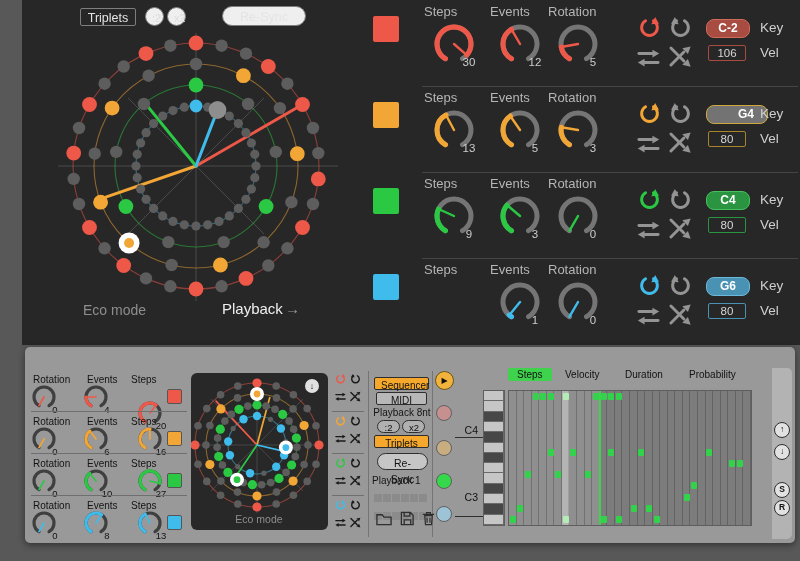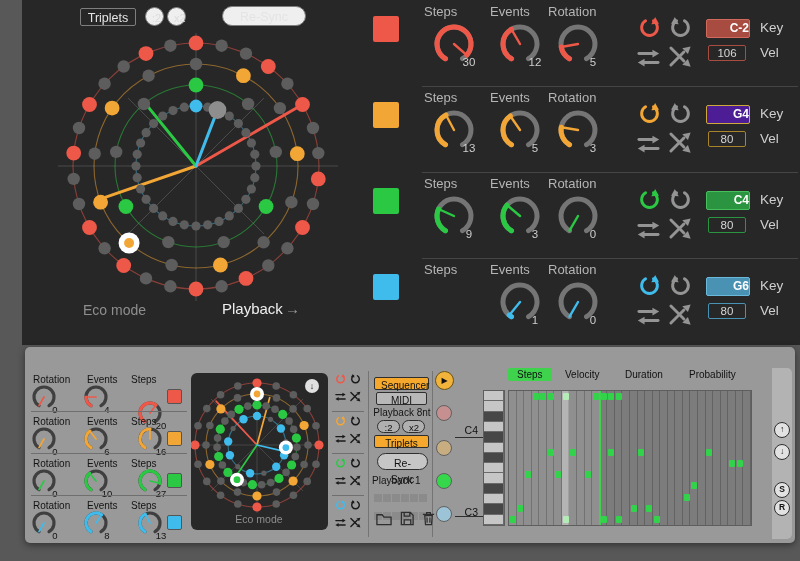--- a/index.html
+++ b/index.html
@@ -10,21 +10,21 @@
   .tb-circ{position:absolute;border:1.5px solid #7e7e7e;border-radius:50%;width:19px;height:19px;line-height:18px;color:#dcdcdc;font-size:11px;text-align:center;}
   .tb-pill{position:absolute;border:1.5px solid #7e7e7e;border-radius:11px;color:#e4e4e4;font-size:12.5px;text-align:center;}
   #big-viz{position:absolute;left:0;top:0;overflow:visible;}
   #ext-rows{position:absolute;left:348px;top:0;width:430px;height:344px;}
   .ext-row{position:absolute;left:0;width:430px;height:86px;}
   .row-sep{position:absolute;left:52px;right:2px;top:0;height:1px;background:#454545;}
   .ext-label{position:absolute;font-size:13px;color:#b5b5b5;}
   .knob{position:absolute;}
   .swatch{position:absolute;border-radius:2px;}
   .icon-btn{position:absolute;}
-  .keybox{position:absolute;width:42px;height:17px;line-height:17px;text-align:right;font-size:12px;font-weight:bold;color:#fff;border:1px solid;border-radius:2px;}
+  .keybox{position:absolute;width:42px;height:17px;line-height:17px;text-align:center;font-size:12px;font-weight:bold;color:#fff;border:1px solid;border-radius:8px;}
   .velbox{position:absolute;width:36px;height:14px;line-height:14px;text-align:center;font-size:11.5px;color:#d6d6d6;border:1.5px solid;border-radius:2px;background:transparent;}
   .kv-label{position:absolute;font-size:13.5px;color:#cfcfcf;}
   #ext-footer span{cursor:default;}
   
   #device{position:absolute;left:25px;top:347px;width:770px;height:196px;background:#999;border-radius:5px;box-shadow:0 2px 7px rgba(0,0,0,.45);}
   #dev-titlebar{position:absolute;left:0;top:0;width:770px;height:20px;background:#adadad;border-radius:5px 5px 0 0;}
   #dev-title{position:absolute;left:25px;top:3px;font-size:11.5px;font-weight:bold;color:#111;}
   .tb-icon{position:absolute;top:3px;width:13px;height:13px;border:1.2px solid #3a3a3a;border-radius:50%;font-size:8.5px;line-height:12px;text-align:center;color:#222;}
   .dev-row{position:absolute;left:0;width:164px;height:42px;}
   .dev-sep{position:absolute;left:2px;width:156px;height:1px;background:#6f6f6f;}
@@ -253,21 +253,21 @@
               <polygon points="21.5,8.5 15.5,5 15.5,12" fill="#949494"></polygon>
               <line x1="20.5" y1="16.5" x2="8" y2="16.5" fill="none" stroke="#949494" stroke-width="2.6" stroke-linecap="round"></line>
               <polygon points="2.5,16.5 8.5,13 8.5,20" fill="#949494"></polygon>
             </svg></div>
           <div class="icon-btn" style="left: 297px; top: 43px;"><svg width="27" height="27" viewBox="0 0 24 24" style="overflow:visible">
               <line x1="3.5" y1="19.5" x2="15" y2="8" fill="none" stroke="#949494" stroke-width="2.6" stroke-linecap="round"></line>
               <polygon points="21,3 13.6,4.6 18.6,9.8" fill="#949494"></polygon>
               <line x1="3.5" y1="4.5" x2="15" y2="16" fill="none" stroke="#949494" stroke-width="2.6" stroke-linecap="round"></line>
               <polygon points="21,21 13.6,19.4 18.6,14.2" fill="#949494"></polygon>
             </svg></div>
-          <div class="keybox" style="left: 336px; top: 19px; background: #4c1d95; border-color: rgb(207, 168, 61);">G4</div>
+          <div class="keybox" style="left: 336px; top: 19px; background: #737373; border-color: rgb(207, 168, 61); padding-left: 18px;">G4</div>
           <span class="kv-label" style="left: 390px; top: 20px;">Key</span>
           <div class="velbox" style="left: 338px; top: 45px; border-color: rgb(168, 132, 43);">80</div>
           <span class="kv-label" style="left: 390px; top: 45px;">Vel</span>
         </div>
         <div class="ext-row" style="top: 172px;">
           <div class="row-sep"></div>
           <div class="swatch" style="left: 3px; top: 16px; width: 26px; height: 26px; position: absolute; border-radius: 2px; background: rgb(43, 200, 68);"></div>
           <span class="ext-label" style="left: 54px; top: 4px;">Steps</span>
           <div class="knob" style="left: 63px; top: 22px;"><svg width="56" height="46" style="overflow:visible">
               <path d="M12.50 36.72 A17 17 0 1 1 29.54 36.70" fill="none" stroke="#757575" stroke-width="5" stroke-linecap="round"></path>
@@ -685,21 +685,21 @@
 
     <div id="roll-tabs">
         <span class="rtab" style="left: 0px; top: 0px; background: rgb(63, 210, 77);">Steps</span>
         <span class="rtab" style="left: 48px; top: 0px;">Velocity</span>
         <span class="rtab" style="left: 108px; top: 0px;">Duration</span>
         <span class="rtab" style="left: 172px; top: 0px;">Probability</span>
       </div>
     <div id="roll-labels">
         <div class="note-label" style="position: absolute; left: 428px; top: 76.9px;">C4</div>
         <div class="note-line" style="position: absolute; left: 430px; top: 89.9px; width: 35px;"></div>
-        <div class="note-label" style="position: absolute; left: 428px; top: 159px;">C3</div>
+        <div class="note-label" style="position: absolute; left: 428px; top: 144px;">C3</div>
         <div class="note-line" style="position: absolute; left: 430px; top: 169px; width: 35px;"></div>
       </div>
     <div id="roll-keys">
         <div class="pkey" style="top: 0px; height: 9.31px; background: rgb(198, 198, 198);"></div>
         <div class="pkey" style="top: 10.31px; height: 9.31px; background: rgb(198, 198, 198);"></div>
         <div class="pkey" style="top: 20.62px; height: 9.31px; background: rgb(71, 71, 71);"></div>
         <div class="pkey" style="top: 30.92px; height: 9.31px; background: rgb(198, 198, 198);"></div>
         <div class="pkey" style="top: 41.23px; height: 9.31px; background: rgb(71, 71, 71);"></div>
         <div class="pkey" style="top: 51.54px; height: 9.31px; background: rgb(198, 198, 198);"></div>
         <div class="pkey" style="top: 61.85px; height: 9.31px; background: rgb(71, 71, 71);"></div>

